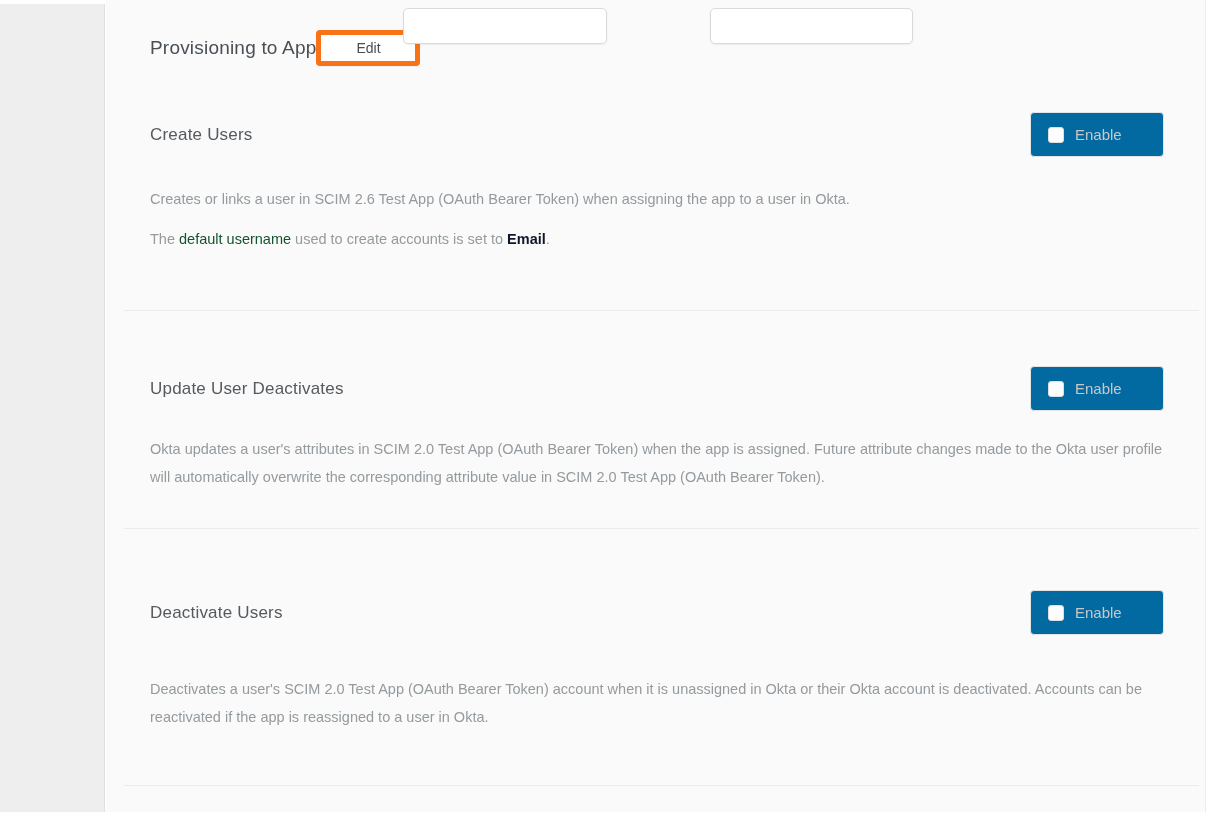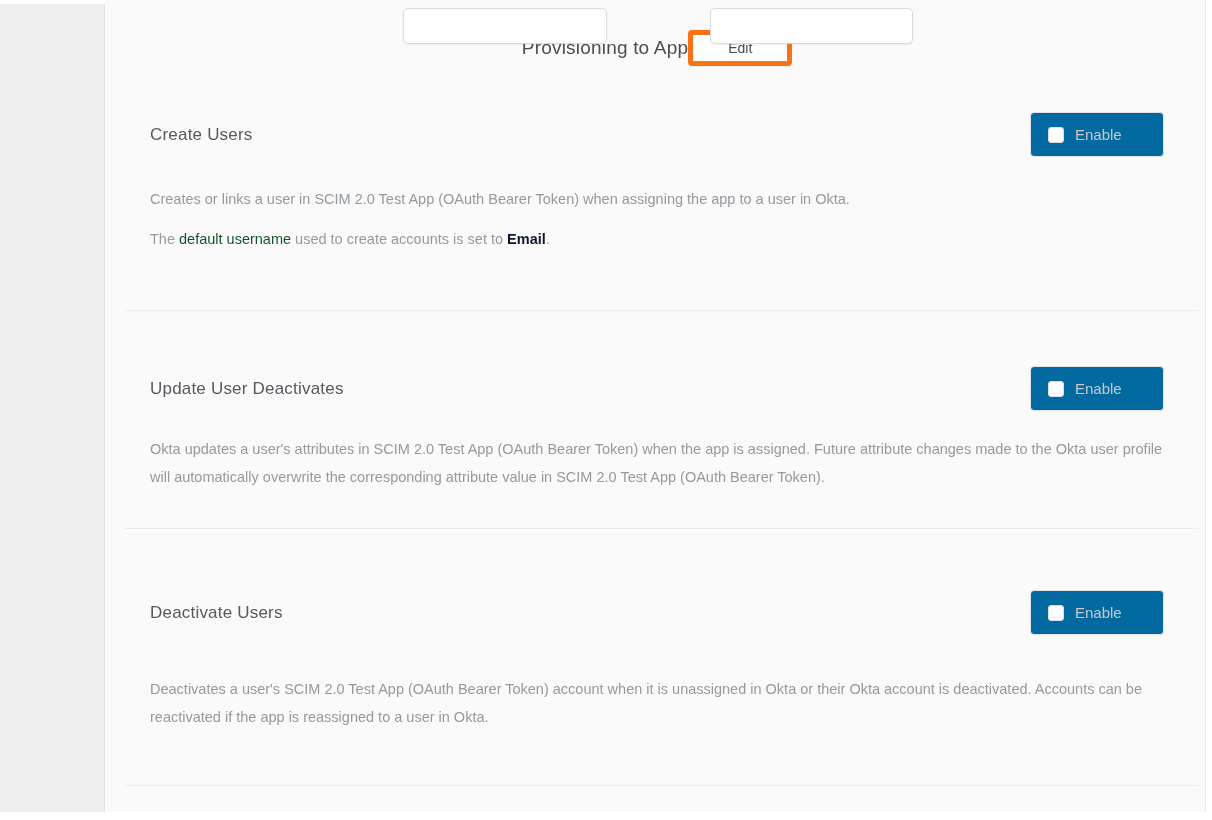--- a/index.html
+++ b/index.html
@@ -36,21 +36,21 @@
     border: 1px solid #d8dbdd;
     border-radius: 5px;
     box-shadow: 0 1px 2px rgba(0,0,0,0.06);
   }
   .cutoff-field.one { left: 297px; width: 204px; }
   .cutoff-field.two { left: 604px; width: 203px; }
 
   
   .header-row {
     margin-top: 30px;
-    display: flex; justify-content: center; align-items: center;
+    display: flex; justify-content: flex-start; align-items: center;
   }
   .page-title {
     font-size: 19px; font-weight: 400; color: #494f54;
     letter-spacing: 0.2px;
   }
   .edit-btn {
     width: 104px; height: 36px;
     background: #ffffff;
     border: 5px solid #f97316;
     border-radius: 4px;
@@ -133,21 +133,21 @@
       </div>
 
       <div class="section">
         <div class="section-head s1-head">
           <div class="section-title">Create Users</div>
           <div class="enable-box">
             <span class="checkbox"></span>
             <span class="enable-label">Enable</span>
           </div>
         </div>
-        <p class="desc tight s1-p1">Creates or links a user in SCIM 2.0 Test App (OAuth Bearer Token) when assigning the app to a user in Okta.</p>
+        <p class="desc tight s1-p1">Creates or links a user in SCIM 2.6 Test App (OAuth Bearer Token) when assigning the app to a user in Okta.</p>
         <p class="desc tight s1-p2"><span>The </span><a class="link">default username</a><span> used to create accounts is set to </span><span class="bold-val">Email</span><span>.</span></p>
       </div>
 
       <div class="divider div1"></div>
 
       <div class="section">
         <div class="section-head s2-head">
           <div class="section-title">Update User Deactivates</div>
           <div class="enable-box">
             <span class="checkbox"></span>

